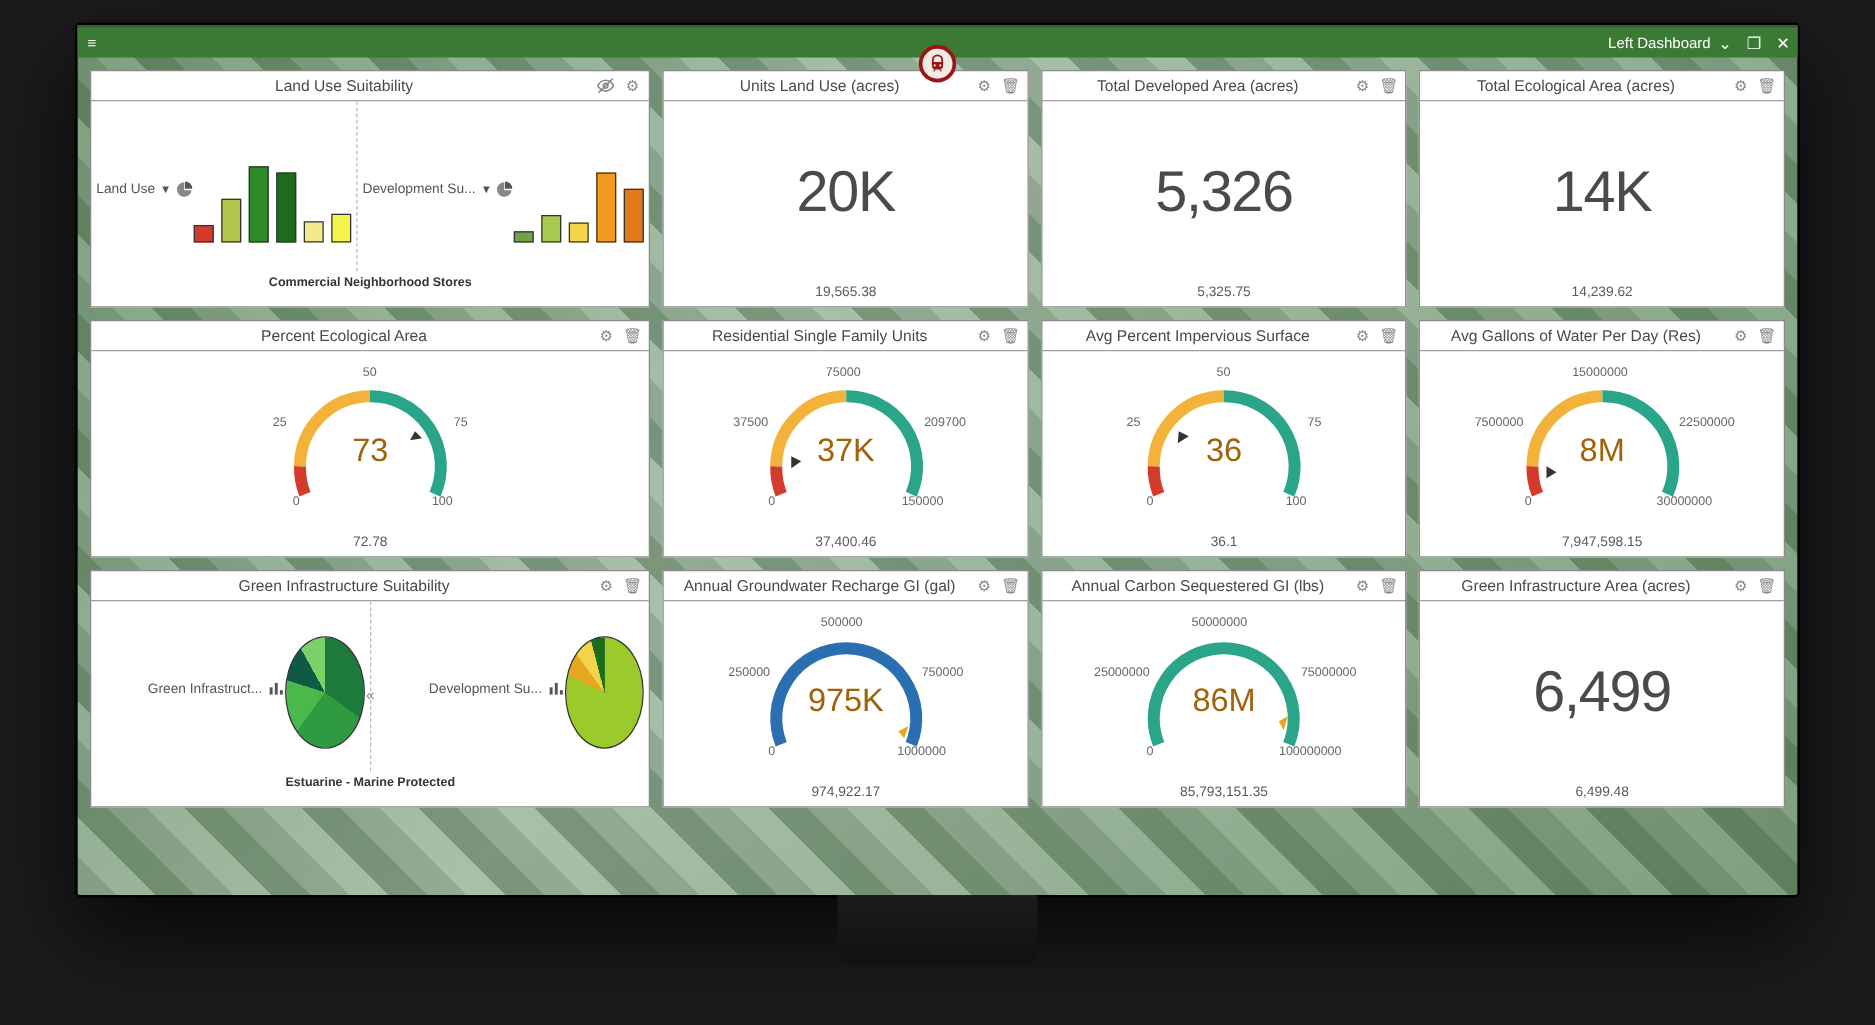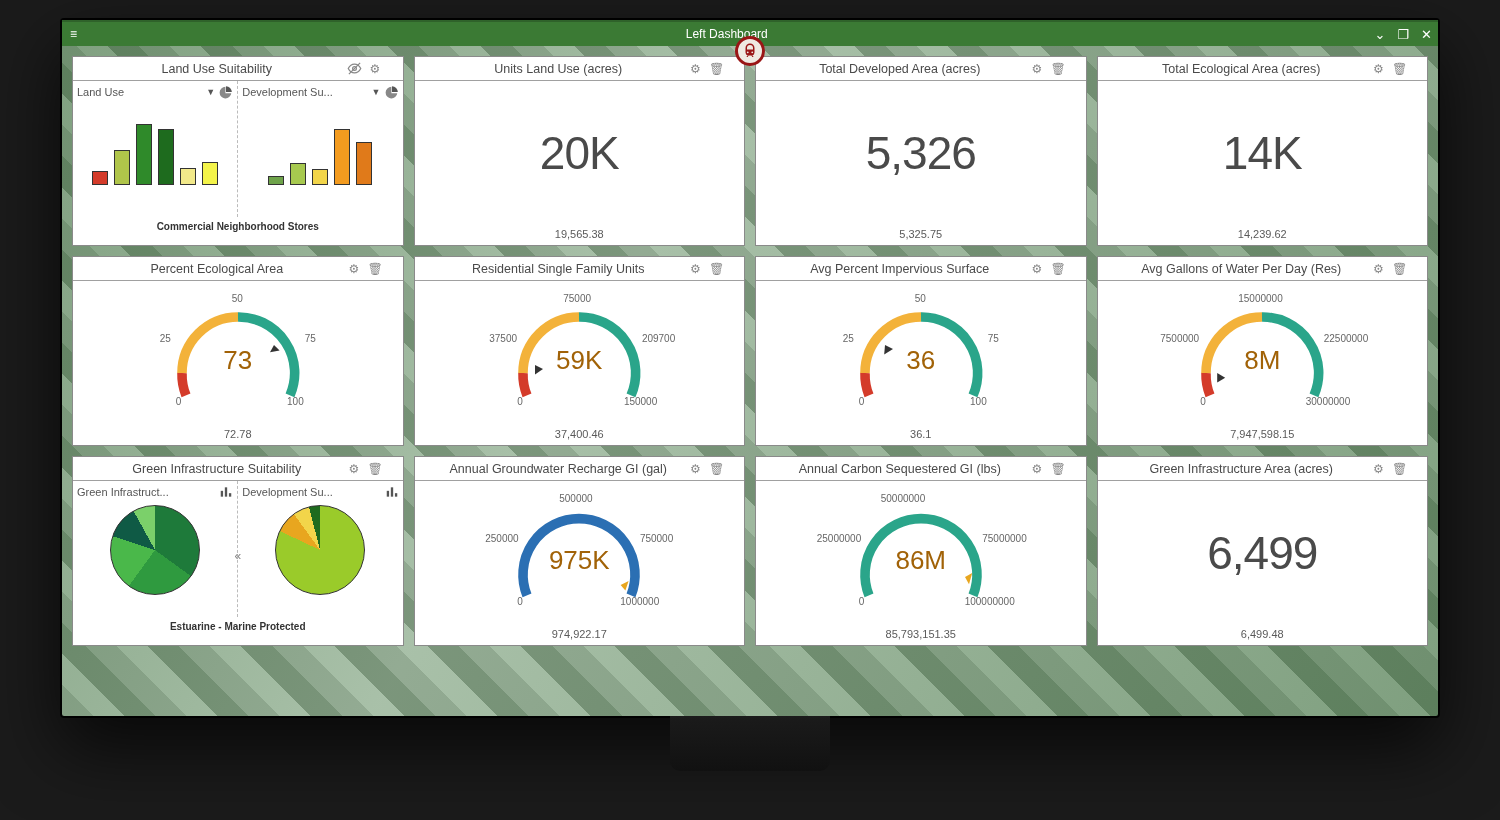--- a/index.html
+++ b/index.html
@@ -22,51 +22,51 @@
   .monitor::after{
     content:""; position:absolute; left:50%; top:100%; transform:translateX(-50%);
     width:160px; height:55px; background:linear-gradient(#1b1b1b,#111); border-radius:0 0 10px 10px;
   }
   .titlebar{
     height:26px; background:#3b7a34; color:#fff;
     display:flex; align-items:center; font-size:12px;
     border-top:2px solid #2f622a;
   }
   .titlebar .menu-icon{ padding:0 8px; cursor:pointer; }
-  .titlebar .title{ flex:1; text-align:center; }
+  .titlebar .title{ flex:1; text-align:right; }
   .titlebar .wbtn{ padding:0 6px; cursor:pointer; font-size:13px; }
   .grid{
     display:grid; grid-template-columns: repeat(4, 1fr);
     grid-auto-rows: 190px;
     gap:10px; padding:10px;
   }
   .card{
     background:#fff; border:1px solid #8a8a8a;
     display:flex; flex-direction:column;
     font-size:12px; color:#4a4a4a;
   }
   .card-header{
     display:flex; align-items:center; border-bottom:1px solid #a0a0a0;
-    padding:4px 20px; gap:6px;
+    padding:4px 6px; gap:6px;
   }
   .card-header .t{ flex:1; text-align:center; font-size:12.5px; }
   .gear, .trash, .eye{
     width:15px; height:15px; color:#888; cursor:pointer; display:inline-flex; align-items:center; justify-content:center;
   }
   .card-body{ flex:1; position:relative; display:flex; align-items:center; justify-content:center; }
   .card-foot{ text-align:center; font-size:11px; padding:3px 0 5px; color:#5a5a5a; }
   .big{ font-size:46px; font-weight:400; color:#4a4a4a; letter-spacing:-1px; }
   
   .gauge{ position:relative; width:160px; height:120px; }
   .gauge svg{ width:100%; height:100%; }
   .gauge .val{ position:absolute; left:0; right:0; top:52px; text-align:center; font-size:26px; color:#a16207; }
   .gauge .lbl{ position:absolute; font-size:10px; color:#666; }
   
   .split{ display:flex; width:100%; height:100%; }
-  .half{ flex:1; display:flex; flex-direction:column; align-items:center; padding:4px 4px 0; }
+  .half{ flex:1; display:flex; align-items:center; padding:4px 4px 0;text-align:right; }
   .half + .half{ border-left:1px dashed #bbb; }
   .half-head{ display:flex; align-items:center; gap:4px; font-size:11px; color:#555; width:100%; }
   .half-head .lab{ flex:1; white-space:nowrap; overflow:hidden; text-overflow:ellipsis; }
   .caret{ font-size:9px; color:#555; }
   .chart-icon{ width:14px; height:14px; display:inline-flex; }
   .barset{ display:flex; align-items:flex-end; gap:6px; height:78px; margin-top:8px; }
   .bar{ width:16px; border:1px solid #333; }
   .caption{ font-size:10px; font-weight:600; color:#333; text-align:center; padding:4px 0 13px; }
   .pie{ width:90px; height:90px; border-radius:50%; border:1px solid #333; margin-top:6px; }
   .mid-arrow{ position:absolute; left:50%; top:55%; transform:translate(-50%,-50%); color:#888; font-size:12px; }
@@ -226,21 +226,21 @@
       <div class="card-body">
         <div class="gauge">
           <svg viewBox="0 0 200 140">
               <g transform="translate(100,95)">
             <path d="M -65 28 A 70 70 0 0 1 -70 0" stroke="#d43b2a" stroke-width="12" fill="none"></path>
             <path d="M -70 0 A 70 70 0 0 1 0 -70" stroke="#f3b23a" stroke-width="12" fill="none"></path>
             <path d="M 0 -70 A 70 70 0 0 1 65 28" stroke="#2aa58a" stroke-width="12" fill="none"></path>
             <polygon points="-55,-10 -45,-5 -55,2" fill="#333"></polygon>
           </g>
             </svg>
-          <span class="val">59K</span>
+          <span class="val">37K</span>
           <span class="lbl" style="left:18px;bottom:6px">0</span>
           <span class="lbl" style="left:-10px;top:40px">37500</span>
           <span class="lbl" style="left:64px;top:0">75000</span>
           <span class="lbl" style="right:-16px;top:40px">209700</span>
           <span class="lbl" style="right:2px;bottom:6px">150000</span>
         </div>
       </div>
       <div class="card-foot">37,400.46</div>
     </div>
 
@@ -373,21 +373,21 @@
         <div class="gauge">
           <svg viewBox="0 0 200 140">
               <g transform="translate(100,95)">
             <path d="M -65 28 A 70 70 0 1 1 65 28" stroke="#2aa58a" stroke-width="12" fill="none"></path>
             <polygon points="55,5 64,0 60,14" fill="#e8a61f"></polygon>
           </g>
             </svg>
           <span class="val">86M</span>
           <span class="lbl" style="left:18px;bottom:6px">0</span>
           <span class="lbl" style="left:-24px;top:40px">25000000</span>
-          <span class="lbl" style="left:40px;top:0">50000000</span>
+          <span class="lbl" style="left:54px;top:0">50000000</span>
           <span class="lbl" style="right:-26px;top:40px">75000000</span>
           <span class="lbl" style="right:-14px;bottom:6px">100000000</span>
         </div>
       </div>
       <div class="card-foot">85,793,151.35</div>
     </div>
 
     <div class="card">
       <div class="card-header">
           <span class="t">Green Infrastructure Area (acres)</span>

